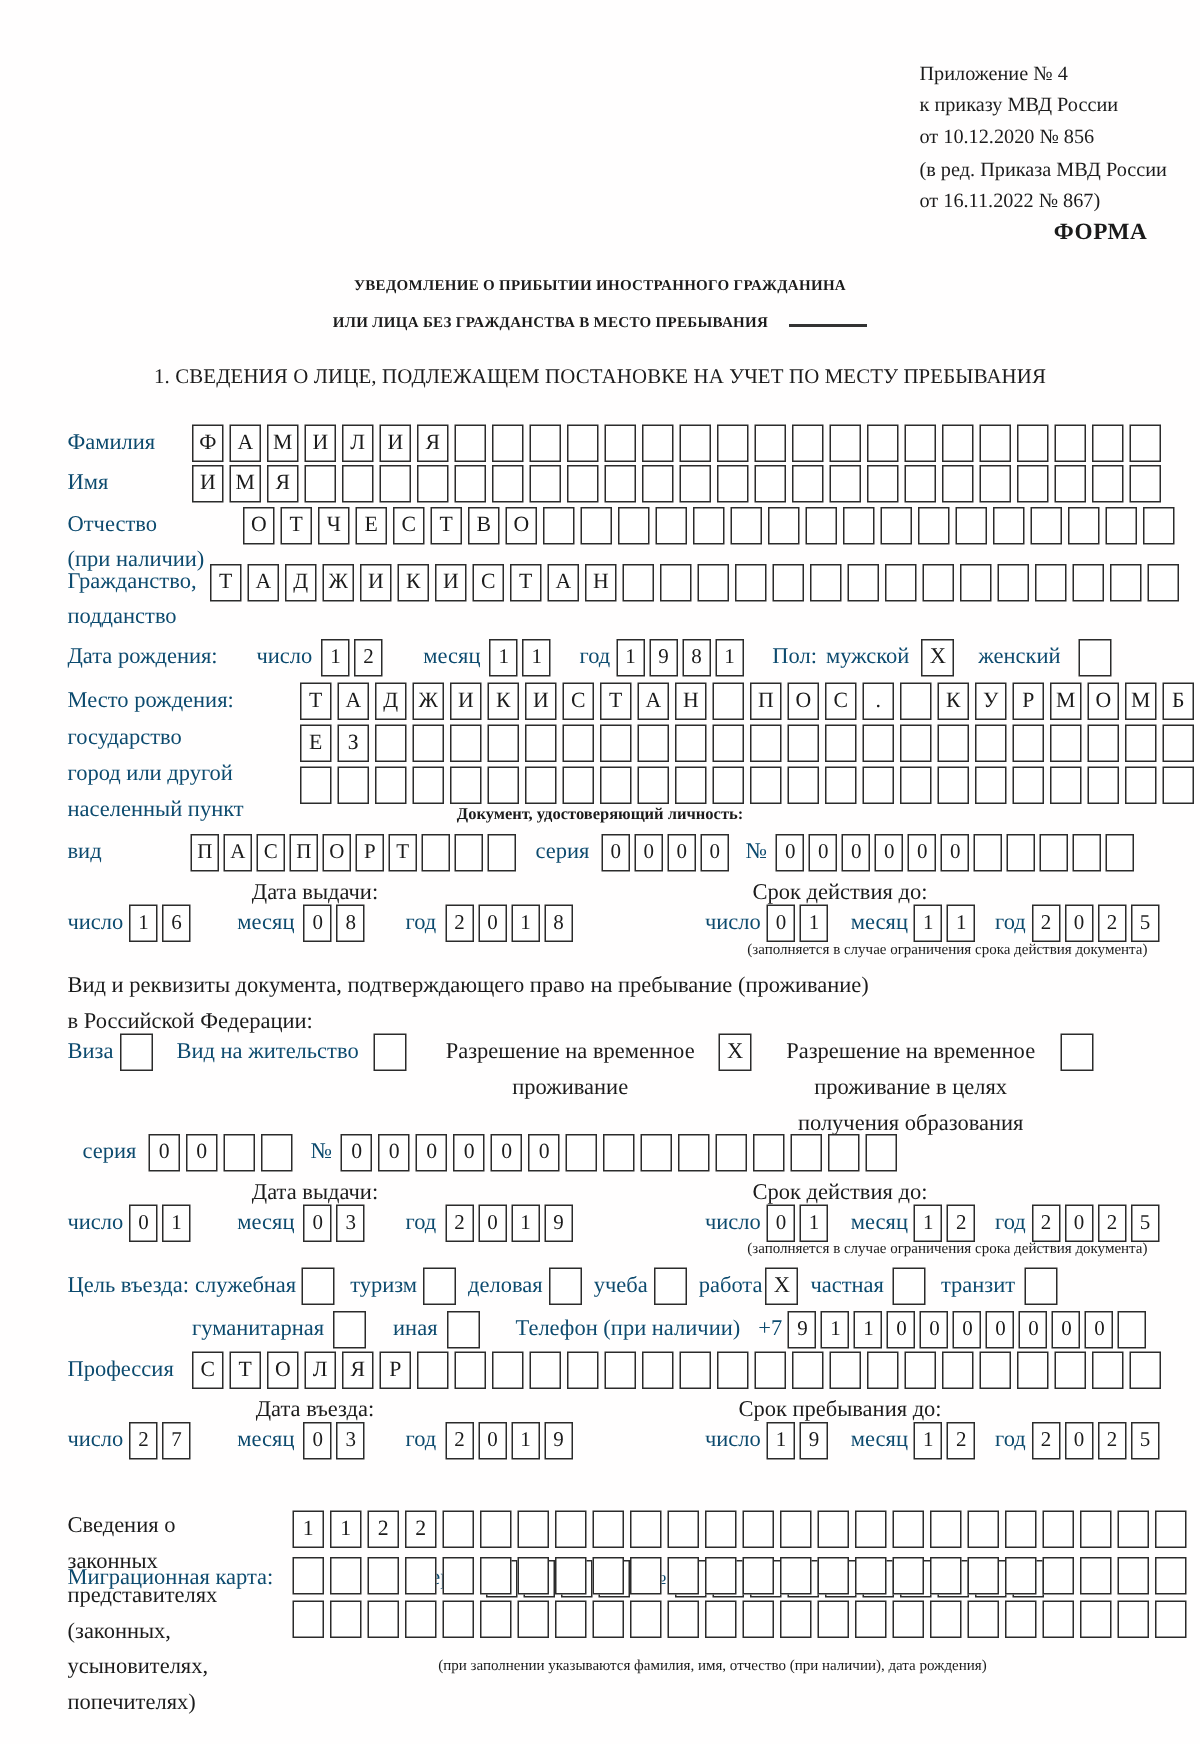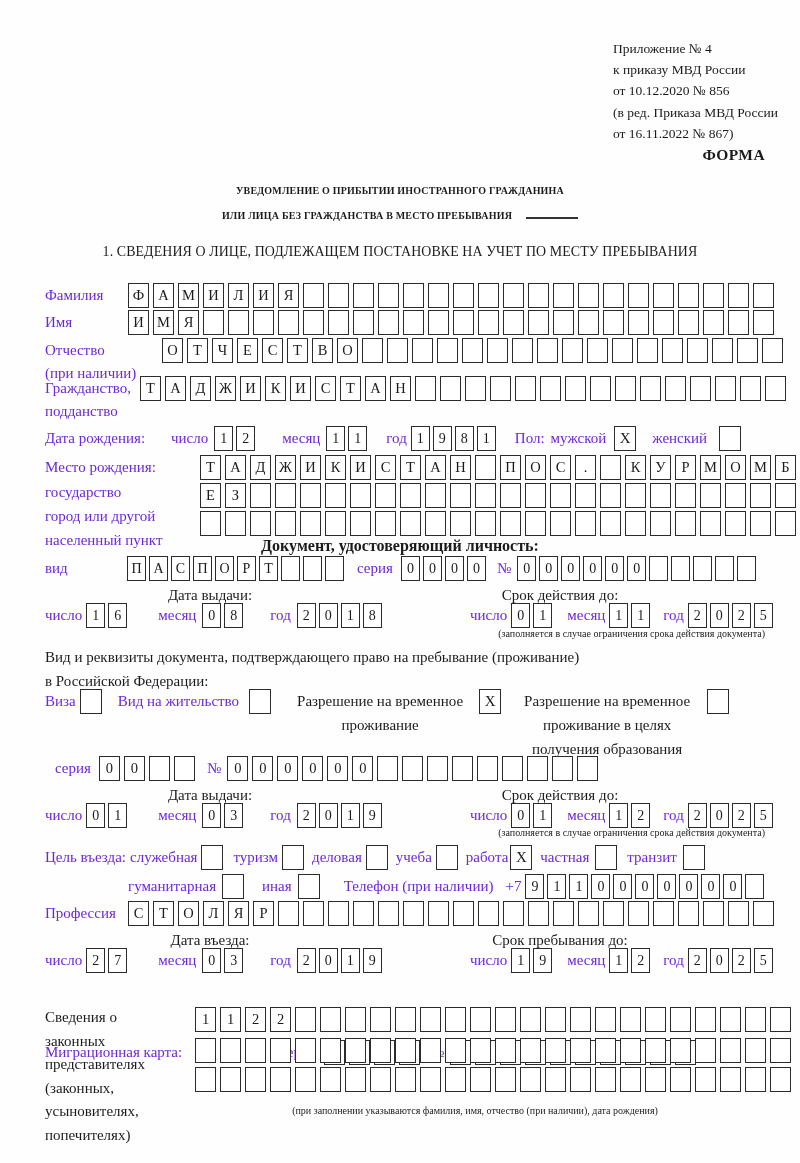--- a/index.html
+++ b/index.html
@@ -6,40 +6,40 @@
   html,body { background:#ffffff; }
   .page {
     position:relative; width:800px; height:1163px; margin:0 auto;
     background:#fffefe; color:#1b1b1b;
     font-family:"Liberation Serif","DejaVu Serif",serif;
     font-size:15px; overflow:hidden;
   }
   .abs { position:absolute; }
   .row { position:absolute; display:flex; align-items:center; white-space:nowrap; }
   .row-top { position:absolute; display:flex; align-items:flex-start; white-space:nowrap; }
-  .lbl { color:#6d28d9; }
+  .lbl { color:#0c4a6e; }
   .bold { font-weight:bold; }
   .center { text-align:center; }
   .right { text-align:right; }
   .cells { display:flex; align-items:center; }
   .cell {
     flex:none; width:21px; height:25px; margin-right:4px;
     border:1.7px solid #2b2b2b; background:#fff;
     display:inline-flex; align-items:center; justify-content:center;
     font-size:14.5px; line-height:1;
   }
   .sm .cell { width:19px; margin-right:3px; font-size:14px; }
   .checkbox {
     flex:none; width:22px; height:25px; border:1.7px solid #2b2b2b; background:#fff;
     display:inline-flex; align-items:center; justify-content:center;
     font-size:15px;
   }
   .stack span { display:block; }
   .note { font-size:10px; }
-  .small-head { font-size:16px; }
+  .small-head { font-size:11px; }
   .u-line { display:inline-block; width:52px; border-bottom:2.2px solid #333; height:2px; margin-left:14px; vertical-align:baseline; }
   .appendix { font-size:13.5px; line-height:21px; }
   .title { font-weight:bold; font-size:10px; line-height:25px; letter-spacing:.2px; }
   .sec-head { font-weight:normal; font-size:13.9px; letter-spacing:.1px; }
   .two-line, .three-line { line-height:24px; text-align:center; white-space:normal; }
   .mr2{margin-right:2px}.mr4{margin-right:4px}.mr6{margin-right:6px}.mr8{margin-right:8px}
   .mr10{margin-right:10px}.mr12{margin-right:12px}.mr14{margin-right:14px}.mr16{margin-right:16px}
   .mr18{margin-right:18px}.mr24{margin-right:24px}.mr28{margin-right:28px}
   .lh25{line-height:25px}
 </style>

